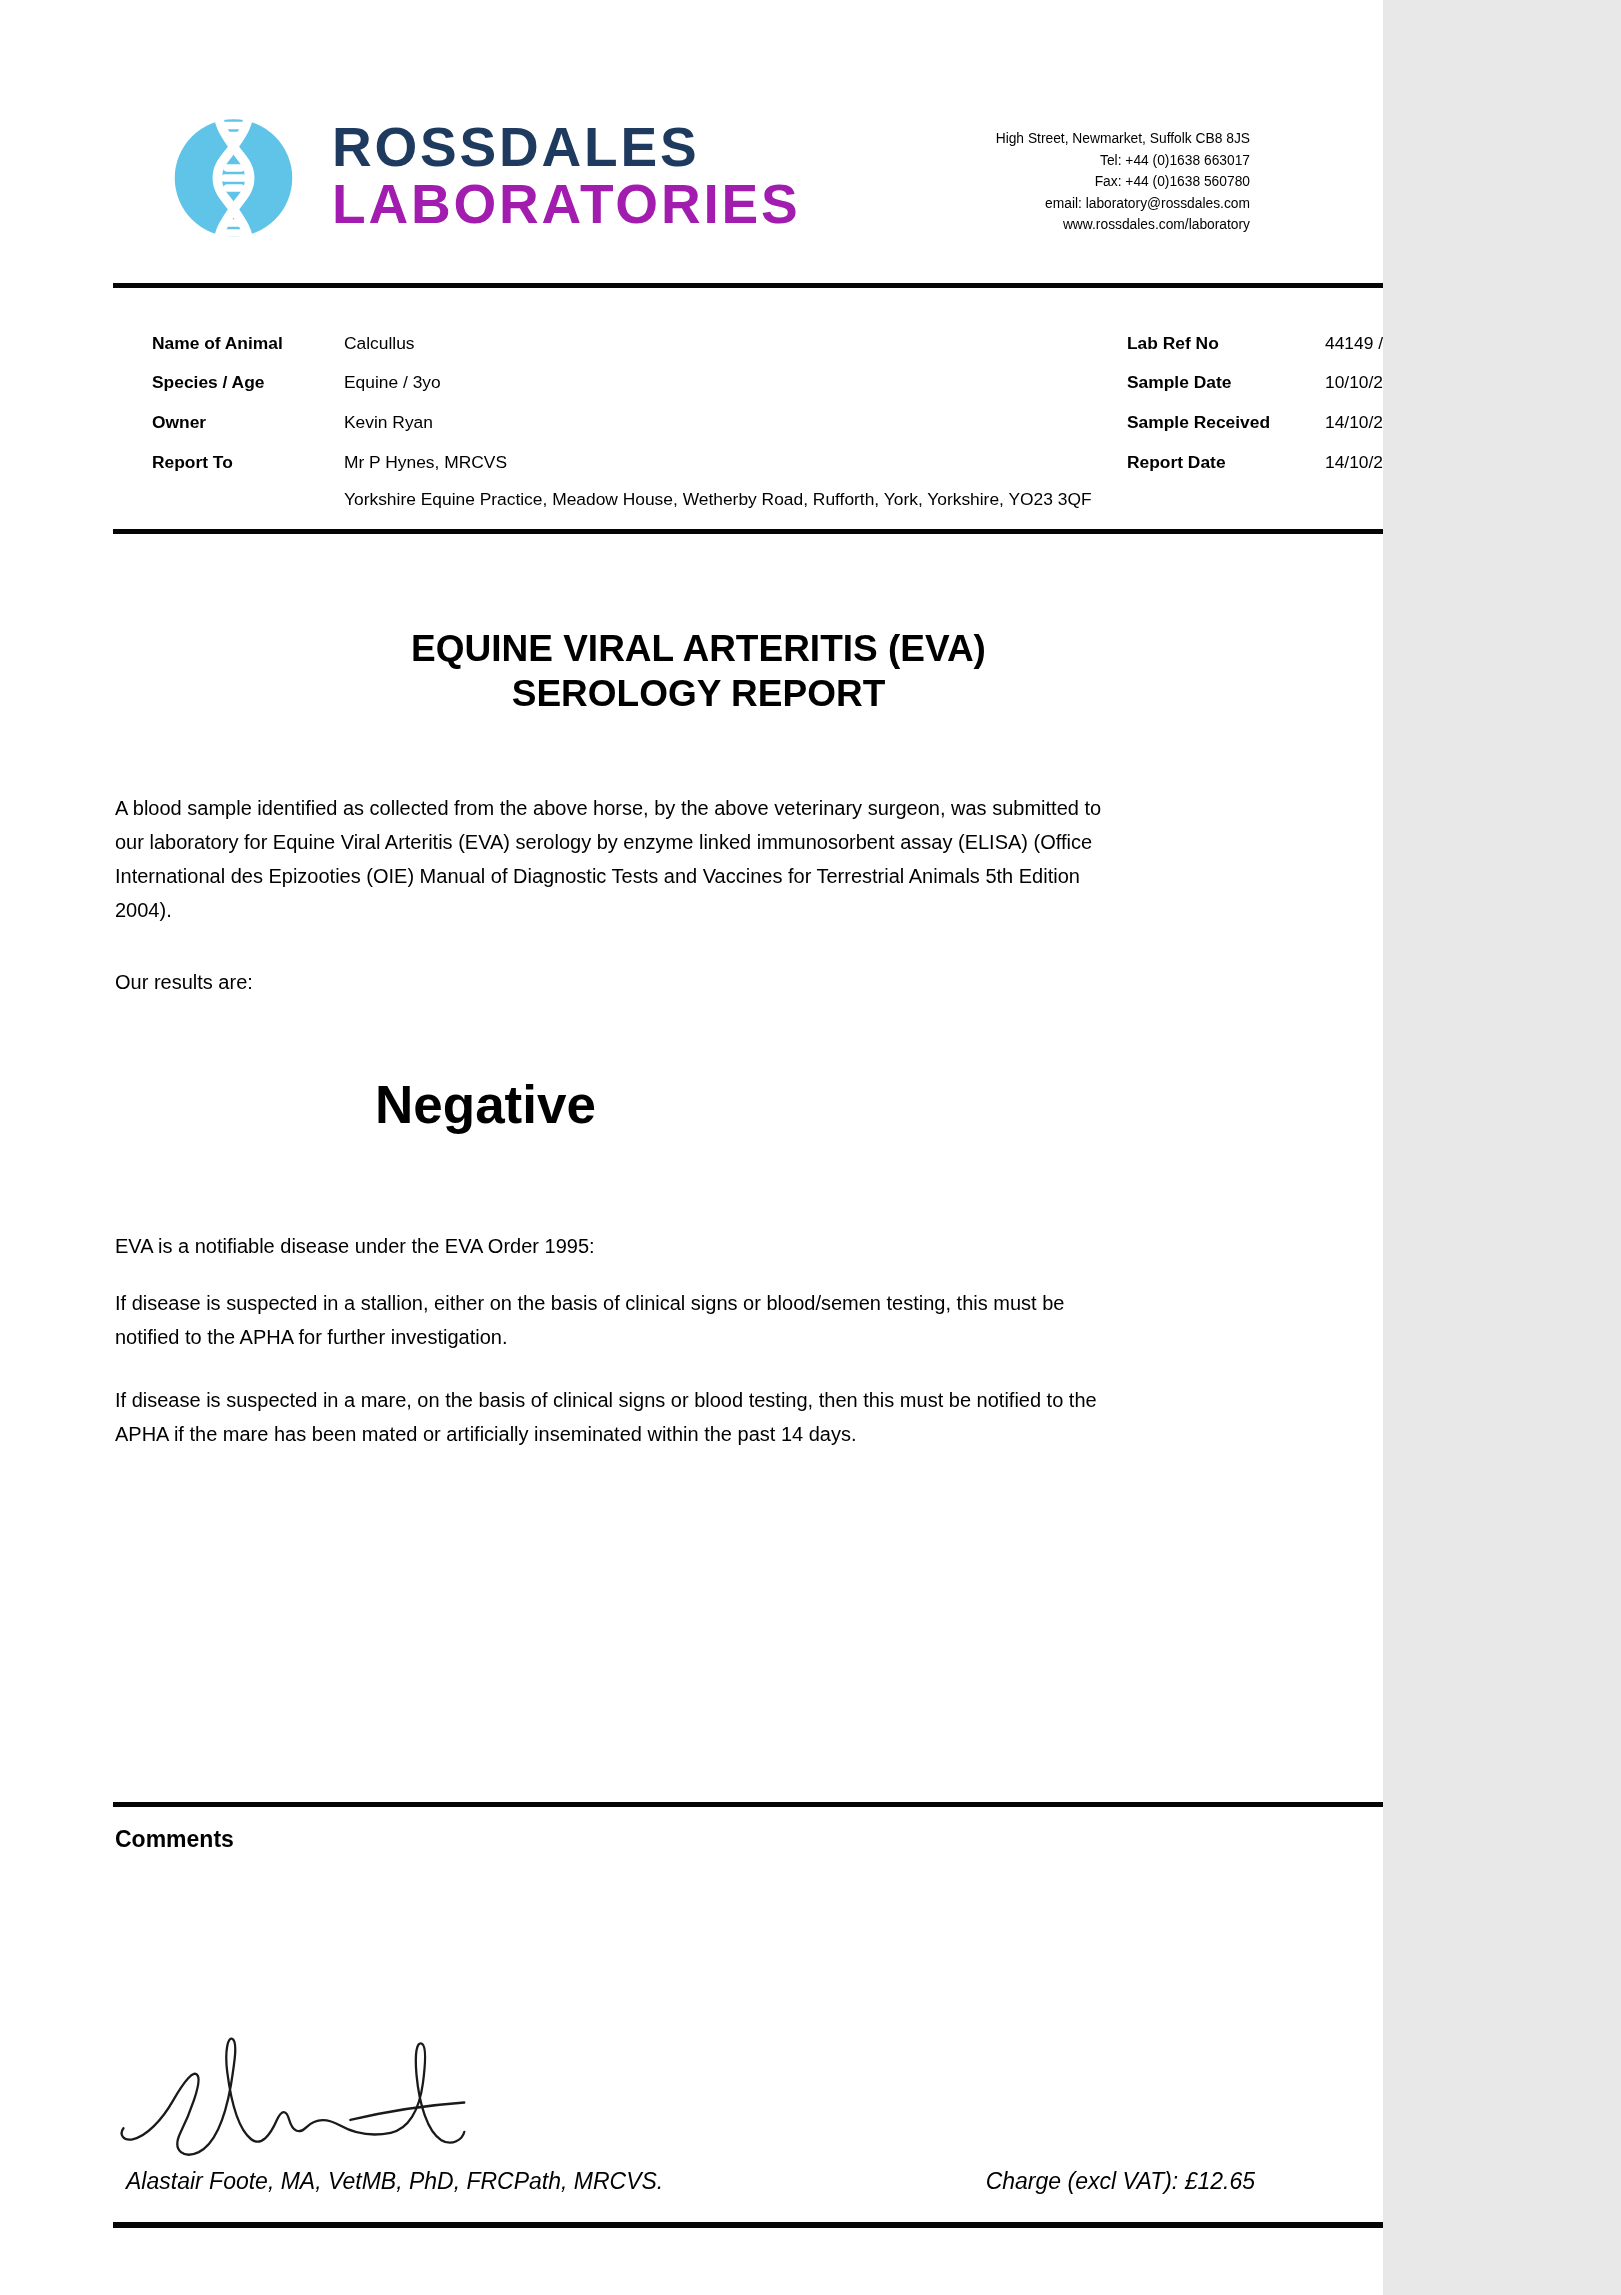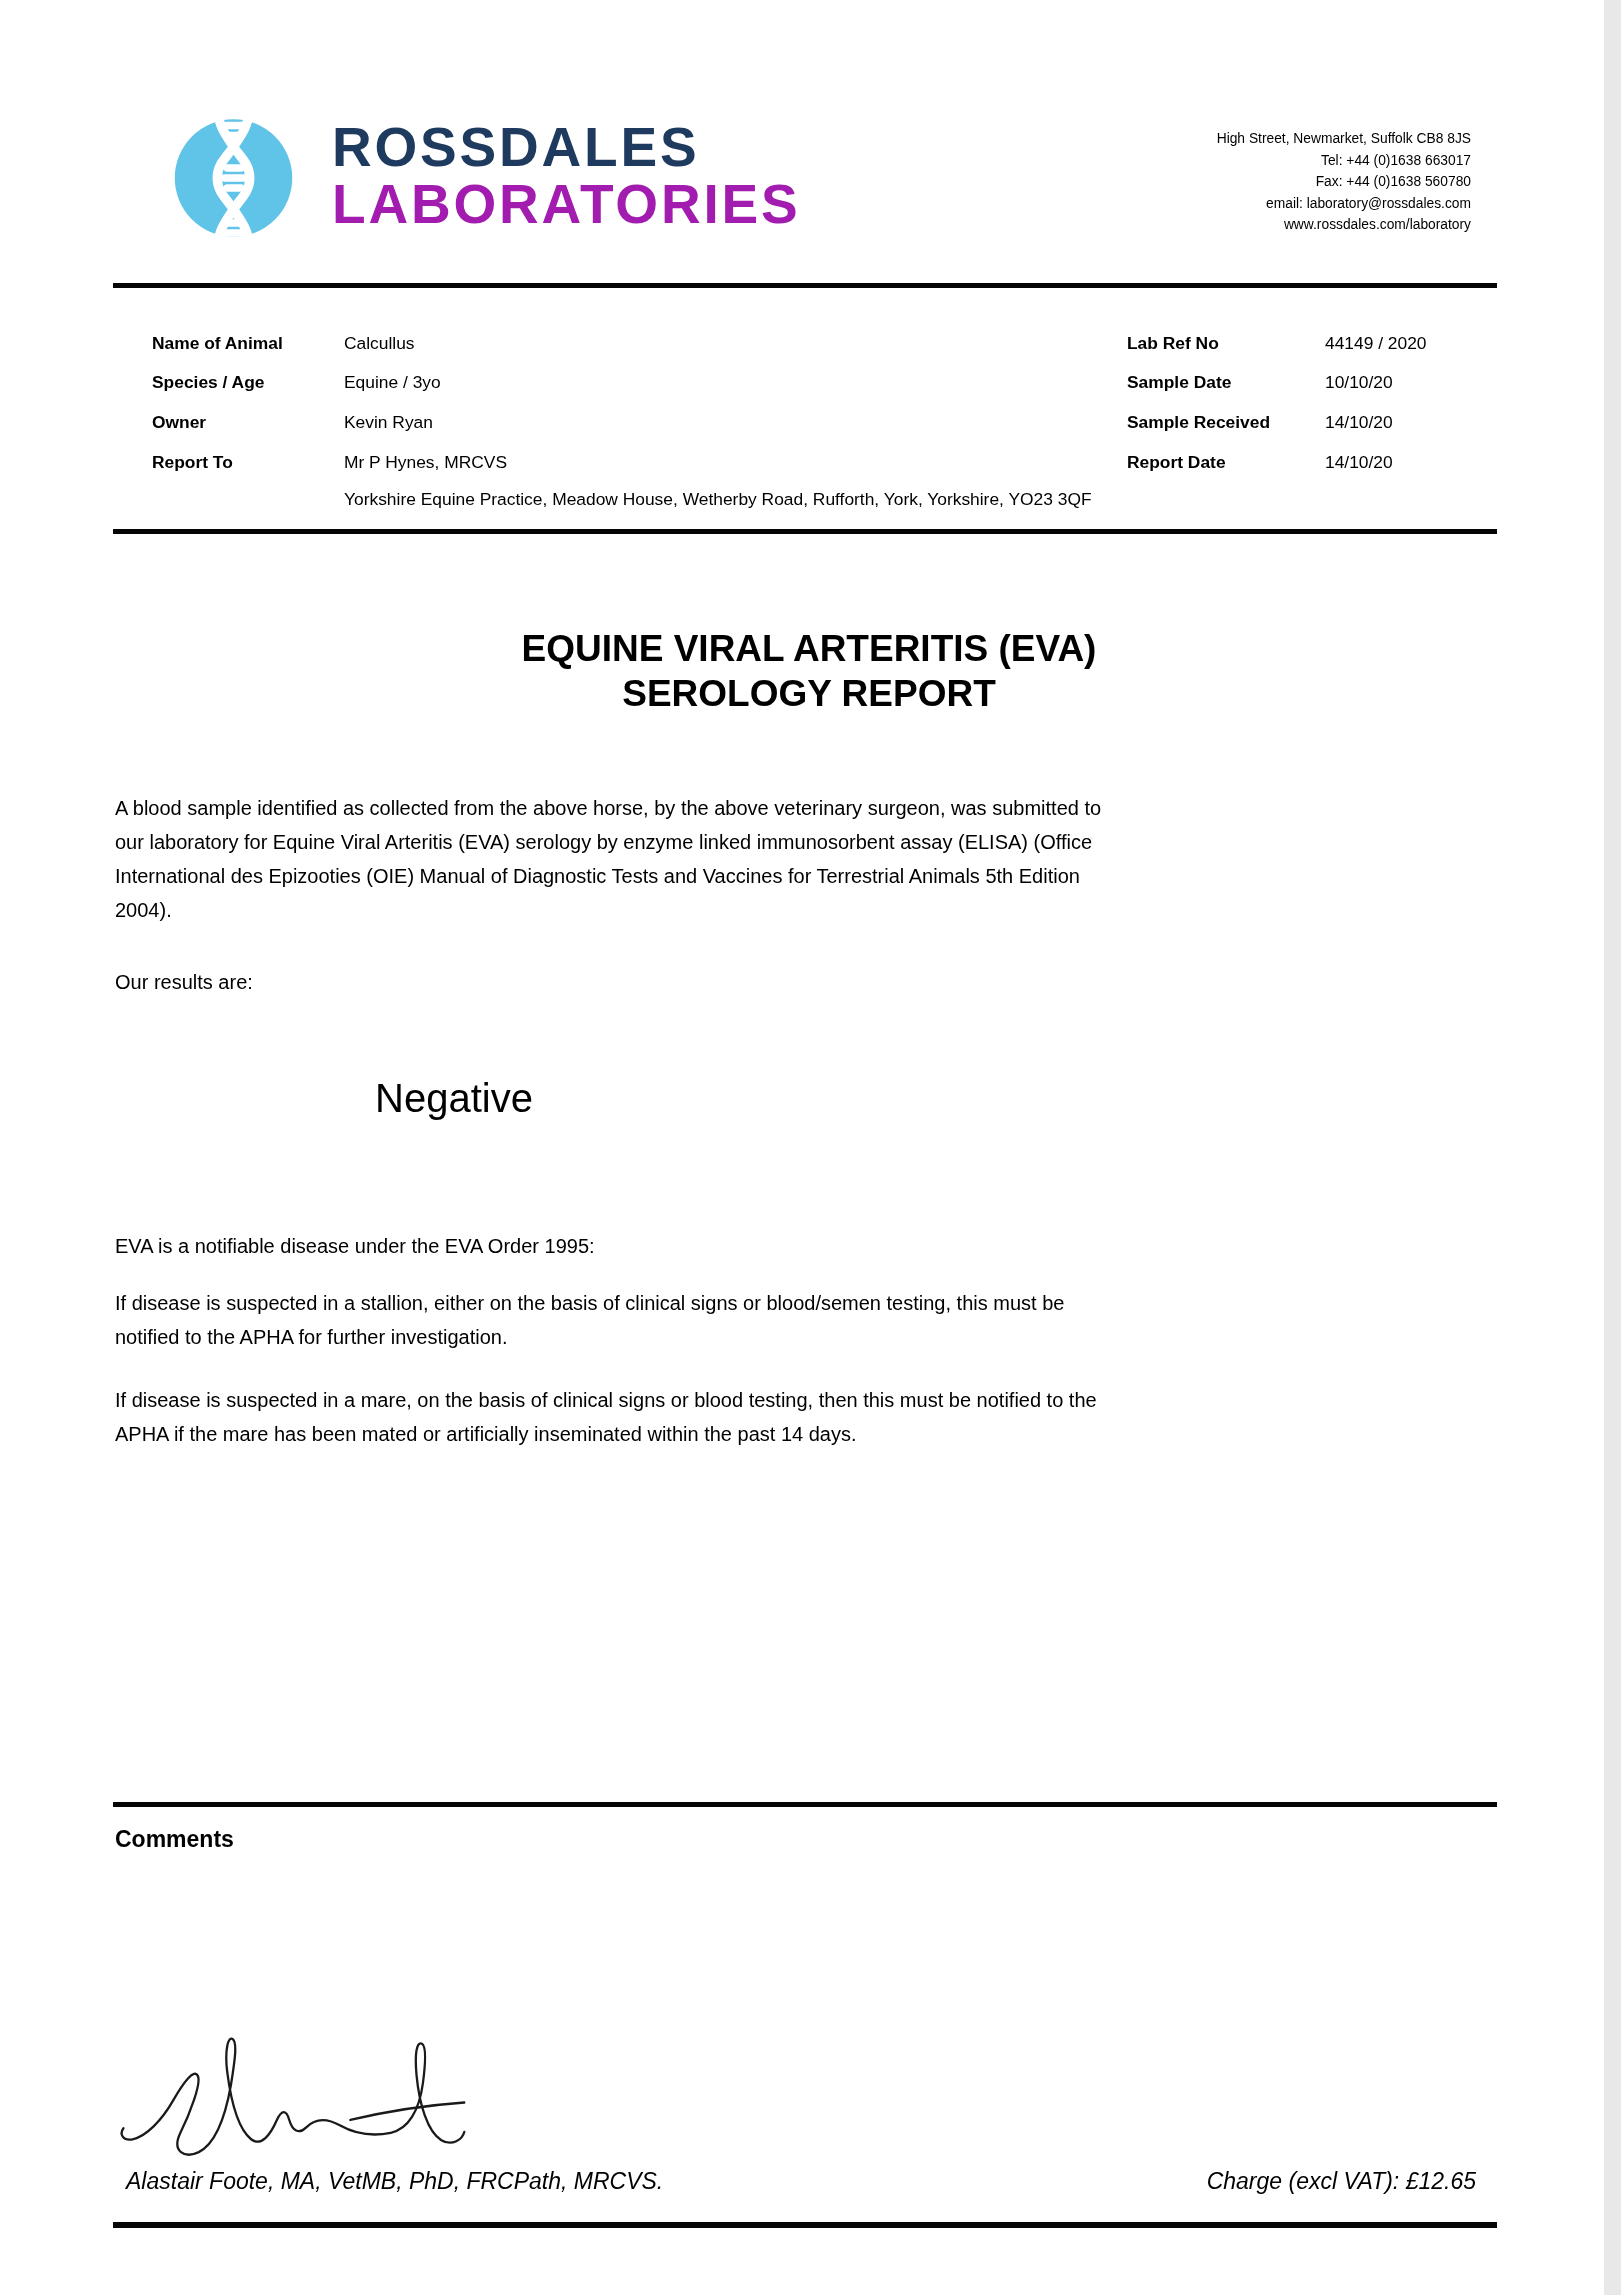--- a/index.html
+++ b/index.html
@@ -1,35 +1,35 @@
 <!DOCTYPE html>
 <html style="font-size:7.3px"><head>
 <meta charset="utf-8">
 <style>
   html,body{margin:0;padding:0;background:#e8e8e8;}
   .page{
     position:relative;
-    width:1604px;height:2295px;
+    width:1383px;height:2295px;
     background:#ffffff;
     font-family:"Liberation Sans", sans-serif;
     color:#000;
     overflow:hidden;
   }
   .abs{position:absolute;}
   .rule{position:absolute;left:113px;width:1384px;background:#050505;}
   
   .logo-name{font-size:55px;font-weight:700;line-height:1;letter-spacing:2.8px;white-space:nowrap;}
   .contact{font-size:13.8px;line-height:21.6px;text-align:right;white-space:nowrap;}
   
   .tbl-lbl{font-size:17.4px;font-weight:700;line-height:1;white-space:nowrap;}
   .tbl-val{font-size:17.4px;font-weight:400;line-height:1;white-space:nowrap;}
   
   .title{width:100%;text-align:center;font-size:37px;font-weight:700;line-height:45px;}
   .body-line{font-size:20px;line-height:34px;white-space:nowrap;}
-  .result{font-size:40px;font-weight:400;line-height:1;white-space:nowrap;}
+  .result{font-size:53px;font-weight:700;line-height:1;white-space:nowrap;}
   .comments-h{font-size:23px;font-weight:700;line-height:1;}
   .footer-row{display:flex;justify-content:space-between;font-size:23px;line-height:1;}
 </style>
 </head>
 <body>
 
 <div class="page">
 
   <svg class="abs" style="left:171px;top:109px;" width="125" height="138" viewBox="0 0 100 110" aria-hidden="true">
     <circle cx="50" cy="55" r="47" fill="#5fc4e8"></circle>

